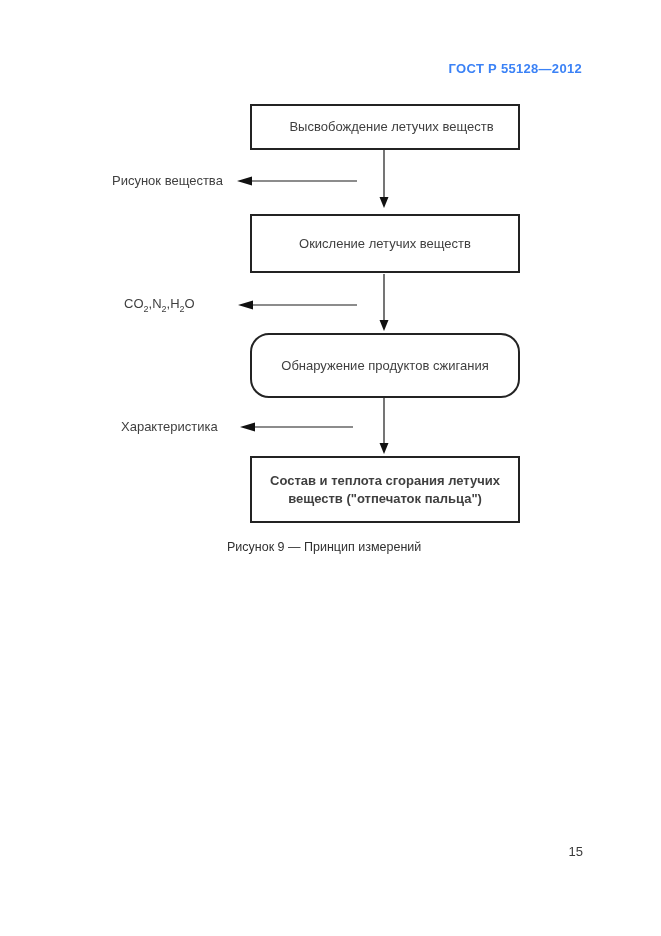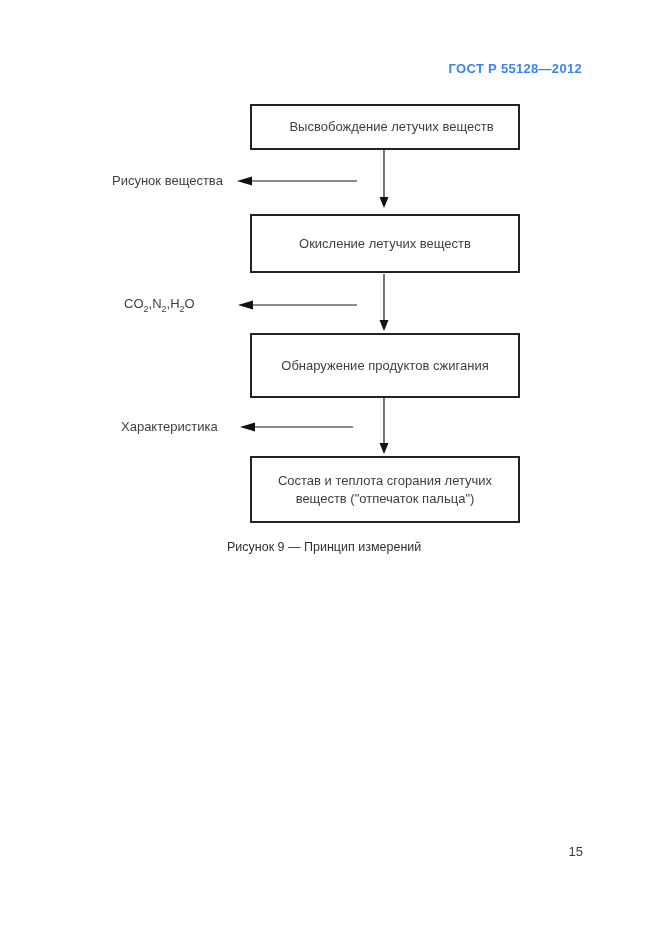--- a/index.html
+++ b/index.html
@@ -27,22 +27,22 @@
     left: 250px; width: 270px;
     border: 2px solid #232323;
     background: #ffffff;
     display: flex; align-items: center; justify-content: center;
     text-align: center;
     font-size: 13px; color: #3f3f3f;
     line-height: 1.35;
   }
   #box1 { top: 104px; height: 46px; padding-left: 13px; }
   #box2 { top: 214px; height: 59px; }
-  #box3 { top: 333px; height: 65px; }
-  #box4 { top: 456px; height: 67px; padding: 0 18px; }
+  #box3 { top: 333px; height: 65px; border-radius: 19px; }
+  #box4 { top: 456px; height: 67px; padding: 0 18px; font-weight: bold; }
   .side-label {
     position: absolute;
     font-size: 13px; color: #3f3f3f;
     white-space: nowrap;
   }
   #side1 { left: 112px; top: 173px; }
   #side2 { left: 124px; top: 296px; }
   #side3 { left: 121px; top: 419px; text-align: right; }
   .side-label sub { font-size: 9px; line-height: 0; }
   .fig-caption {

